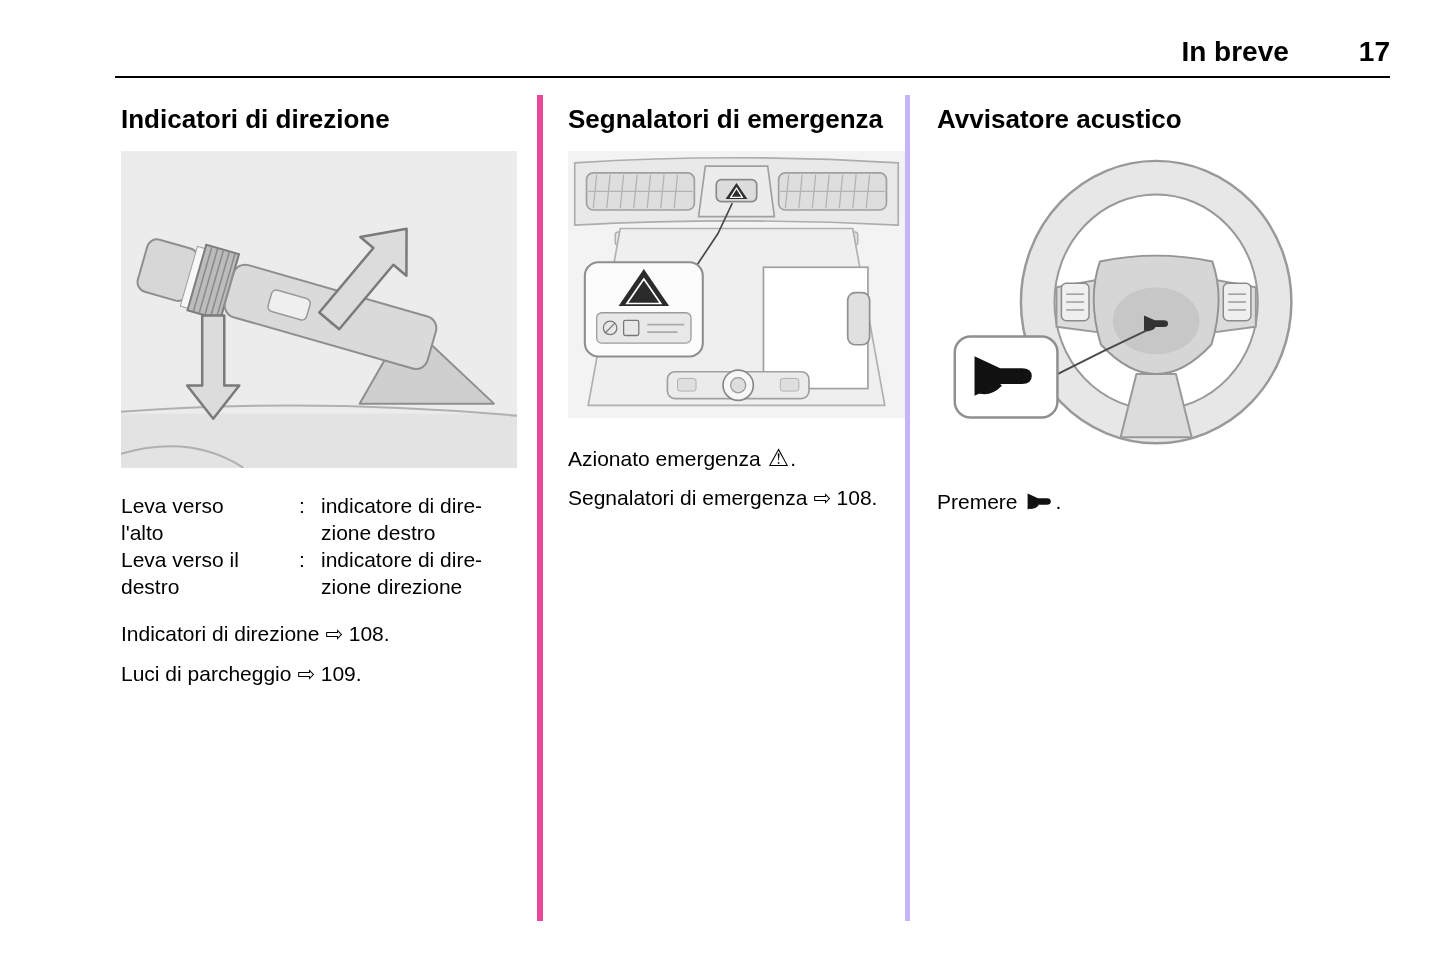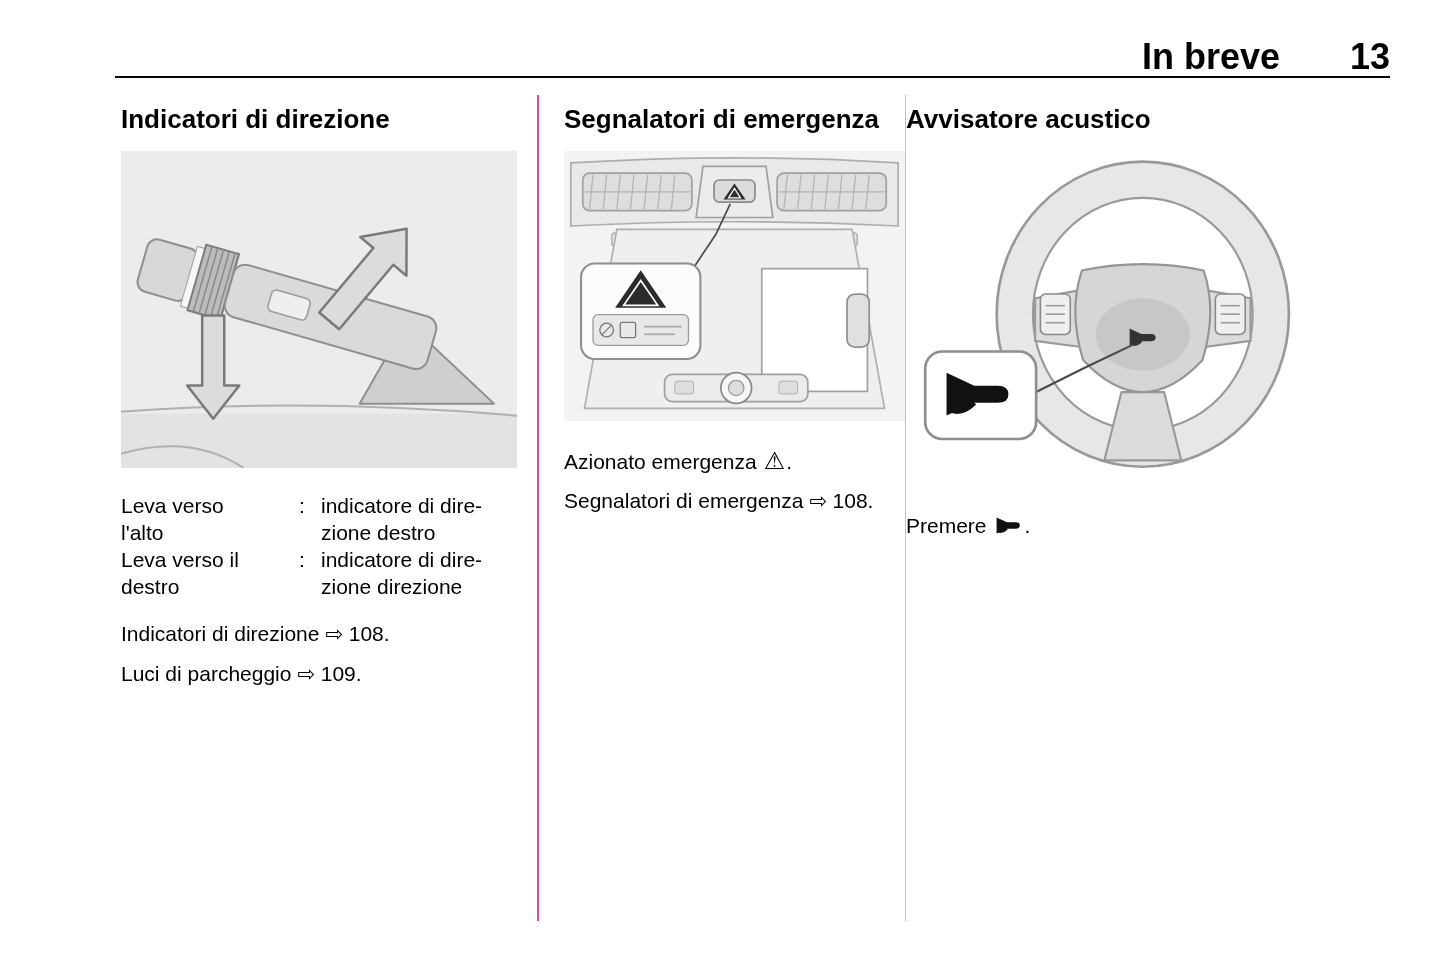--- a/index.html
+++ b/index.html
@@ -2,28 +2,28 @@
 <html><head>
 <meta charset="utf-8">
 <style>
   * { box-sizing: border-box; margin: 0; padding: 0; }
   html, body { width: 1445px; height: 965px; background: #ffffff; }
   body { font-family: "Liberation Sans", "DejaVu Sans", sans-serif; color: #000; }
   .page { position: relative; width: 1445px; height: 965px; overflow: hidden; background: #fff; }
 
   .hdr { position: absolute; top: 36px; left: 115px; width: 1275px;
          display: flex; justify-content: flex-end; align-items: baseline; gap: 70px;
-         font-weight: bold; font-size: 36px; }
+         font-weight: bold; font-size: 28px; }
   .hdr-rule { position: absolute; top: 76px; left: 115px; width: 1275px; border-top: 2px solid #000; }
 
   .cols { position: absolute; top: 95px; left: 121px; width: 1275px; height: 826px; display: flex; }
   .col { height: 100%; }
   .col1 { width: 416px; padding-right: 20px; }
-  .col2 { width: 368px; border-left: 2px solid #ec4899; padding-left: 25px; }
-  .col3 { width: 417px; border-left: 1px solid #c4b5fd; }
+  .col2 { width: 368px; border-left: 6px solid #ec4899; padding-left: 25px; }
+  .col3 { width: 417px; border-left: 5px solid #c4b5fd; padding-left: 27px; }
 
   h2 { font-size: 26px; line-height: 32px; margin: 8px 0 16px; font-weight: bold; }
 
   .figure svg { display: block; width: 100%; height: auto; }
   .col1 .figure { margin-bottom: 24px; }
   .col2 .figure { margin-bottom: 26px; }
   .col3 .figure { margin-bottom: 36px; }
 
   .deftable { font-size: 21px; line-height: 27px; }
   .defrow { display: grid; grid-template-columns: 178px 22px 1fr; }
@@ -36,21 +36,21 @@
   .hazard-glyph { font-size: 24px; margin: 0 1px 0 7px; }
   .horn-glyph { width: 28px; height: 21px; vertical-align: -3px; margin: 0 2px 0 8px; }
 </style>
 </head>
 <body>
 
 <div class="page">
 
   <header class="hdr">
     <span>In breve</span>
-    <span>13</span>
+    <span>17</span>
   </header>
   <div class="hdr-rule"></div>
 
   <div class="cols">
 
     <section class="col col1">
       <h2>Indicatori di direzione</h2>
 
       <div class="figure">
         <svg viewBox="0 0 395 316">

